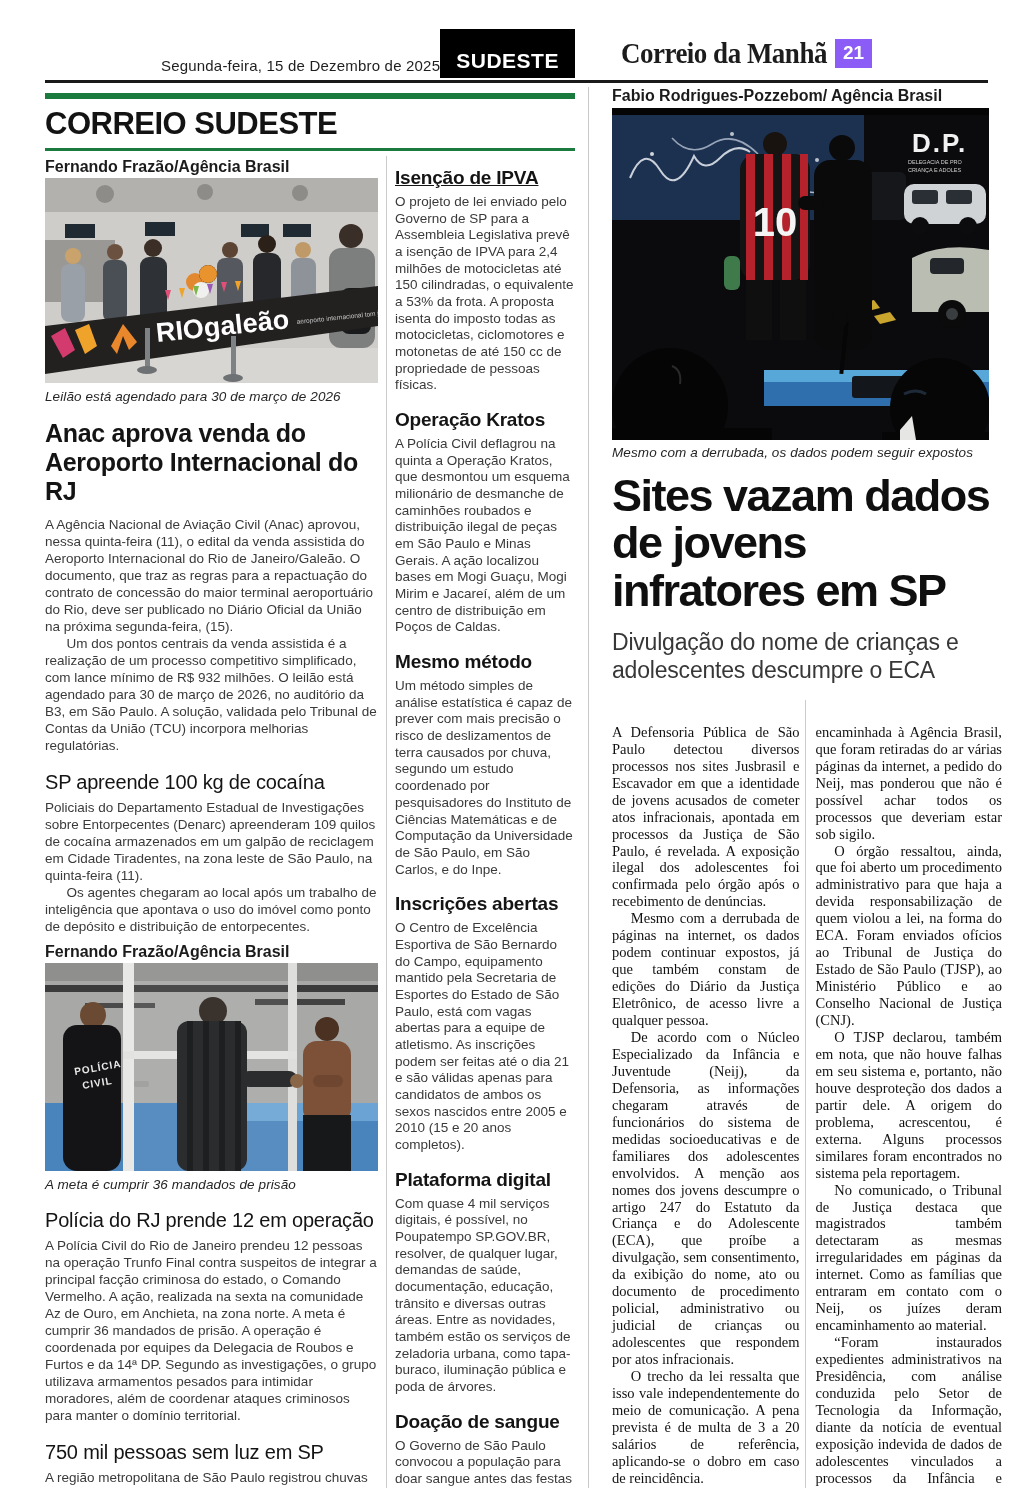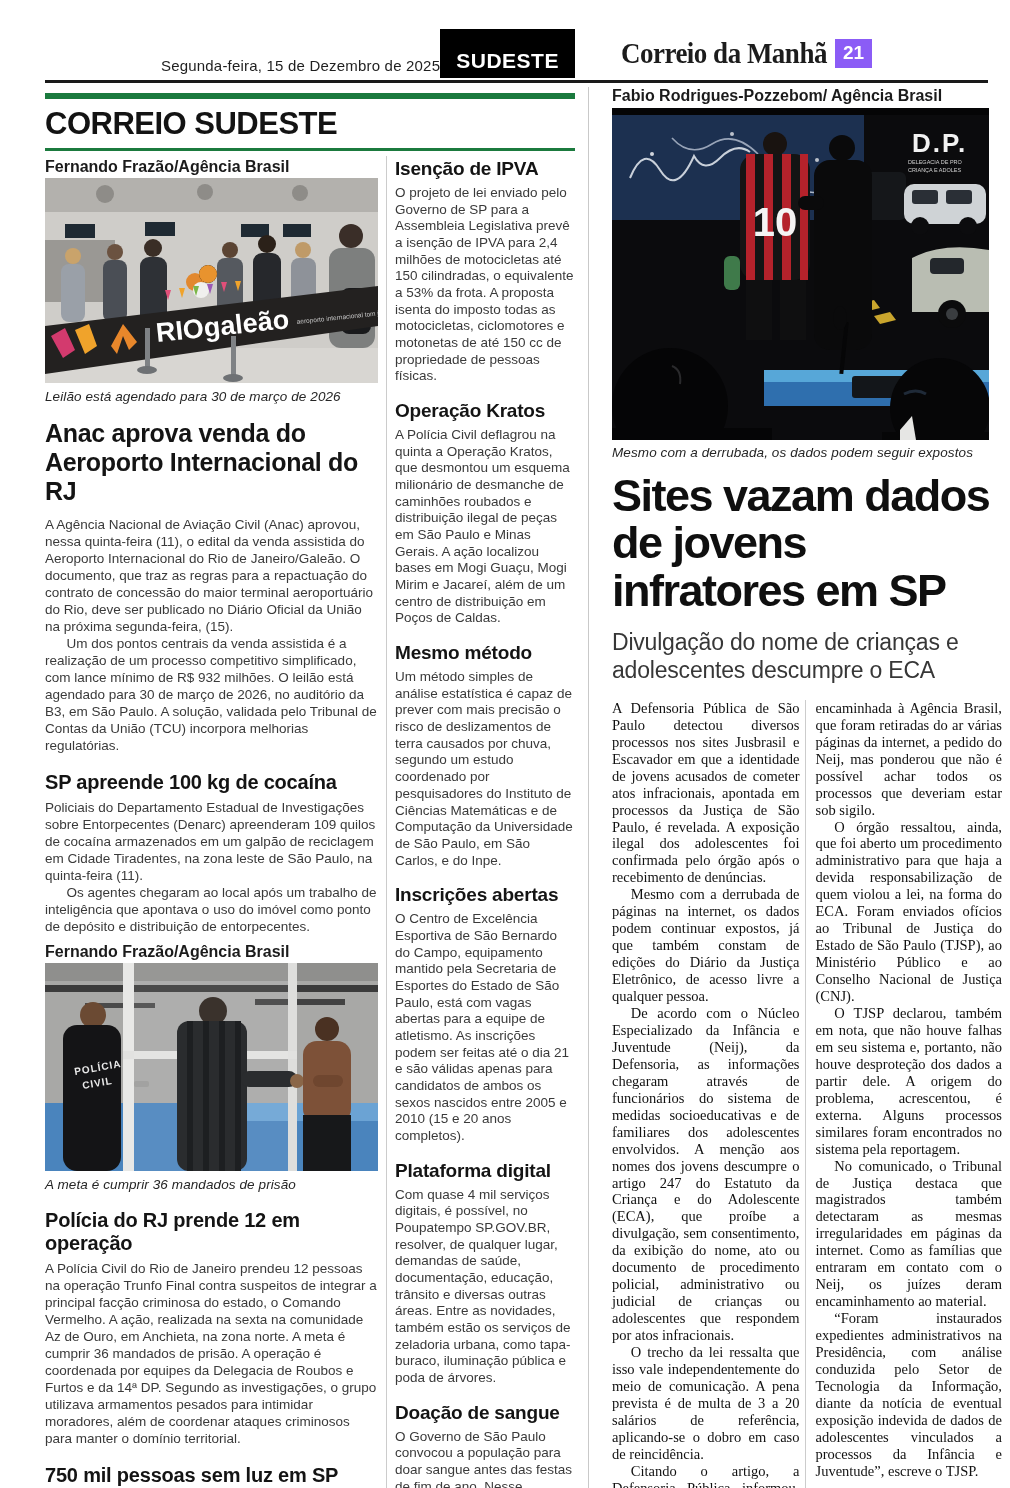--- a/index.html
+++ b/index.html
@@ -31,41 +31,41 @@
   .green-line { height:3px; background:#1b7a3e; }
 
   .two-cols { display:flex; margin-top:5px; }
   .col-a { width:333px; }
   .col-b { width:197px; margin-left:8px; border-left:1px solid #cccccc; padding-left:8px; }
 
   .credit { font-size:16px; font-weight:bold; color:#1b1b1b; text-align:left; margin:2px 0 2px; }
   .caption { font-size:13.5px; font-style:italic; color:#262626; margin-top:6px; letter-spacing:.1px; }
 
   .col-a h2 { font-size:25px; line-height:1.16; font-weight:bold; color:#141414; margin:15px 0 10px; letter-spacing:-.3px; }
-  .col-a h3 { font-size:20px; font-weight:bold; color:#141414; margin:17px 0 5px; letter-spacing:-.2px; }
+  .col-a h3 { font-size:20px; font-weight:normal; color:#141414; margin:17px 0 5px; letter-spacing:-.2px; }
   .body-sans p { font-size:13.5px; line-height:1.26; color:#3a3a3a; }
   .body-sans p + p { text-indent:1.6em; }
 
   .brief { }
   .brief h3 { font-size:19px; font-weight:bold; color:#141414; margin:15px 0 5px; letter-spacing:-.2px; }
-  .brief:first-child h3 { margin-top:2px; }
+  .brief:first-child h3 { margin-top:11px;text-decoration:underline; }
   .brief p { font-size:13.5px; line-height:1.235; color:#3a3a3a; }
 
   .green-rule-bottom { height:3px; background:#1b7a3e; margin-top:auto; }
 
   
   .main-credit { margin:0 0 3px; }
   .main-caption { margin-top:5px; }
   .headline { font-size:45px; line-height:1.05; font-weight:bold; letter-spacing:-1.5px; color:#0f0f0f; margin-top:12px; }
   .subhead { font-size:23px; line-height:1.22; color:#373737; letter-spacing:-.2px; margin-top:14px; }
   .serif-cols { display:flex; margin-top:16px; }
   .serif-col { width:192px; font-family:"Liberation Serif", serif; font-size:14.5px; line-height:1.17; text-align:justify; color:#111; }
   .serif-col.second { margin-left:6px; border-left:1px solid #cccccc; padding-left:9px; width:201px; }
   .serif-col p { text-indent:1.3em; }
-  .serif-col p:first-child { text-indent:0; }
+  .serif-col p:first-child { text-indent:0;margin-top:24px; }
 
   .photo-frame { display:block; }
 </style>
 </head>
 <body>
 
 <div class="page">
 
   <header class="masthead">
     <div class="m-date">Segunda-feira, 15 de Dezembro de 2025</div>

